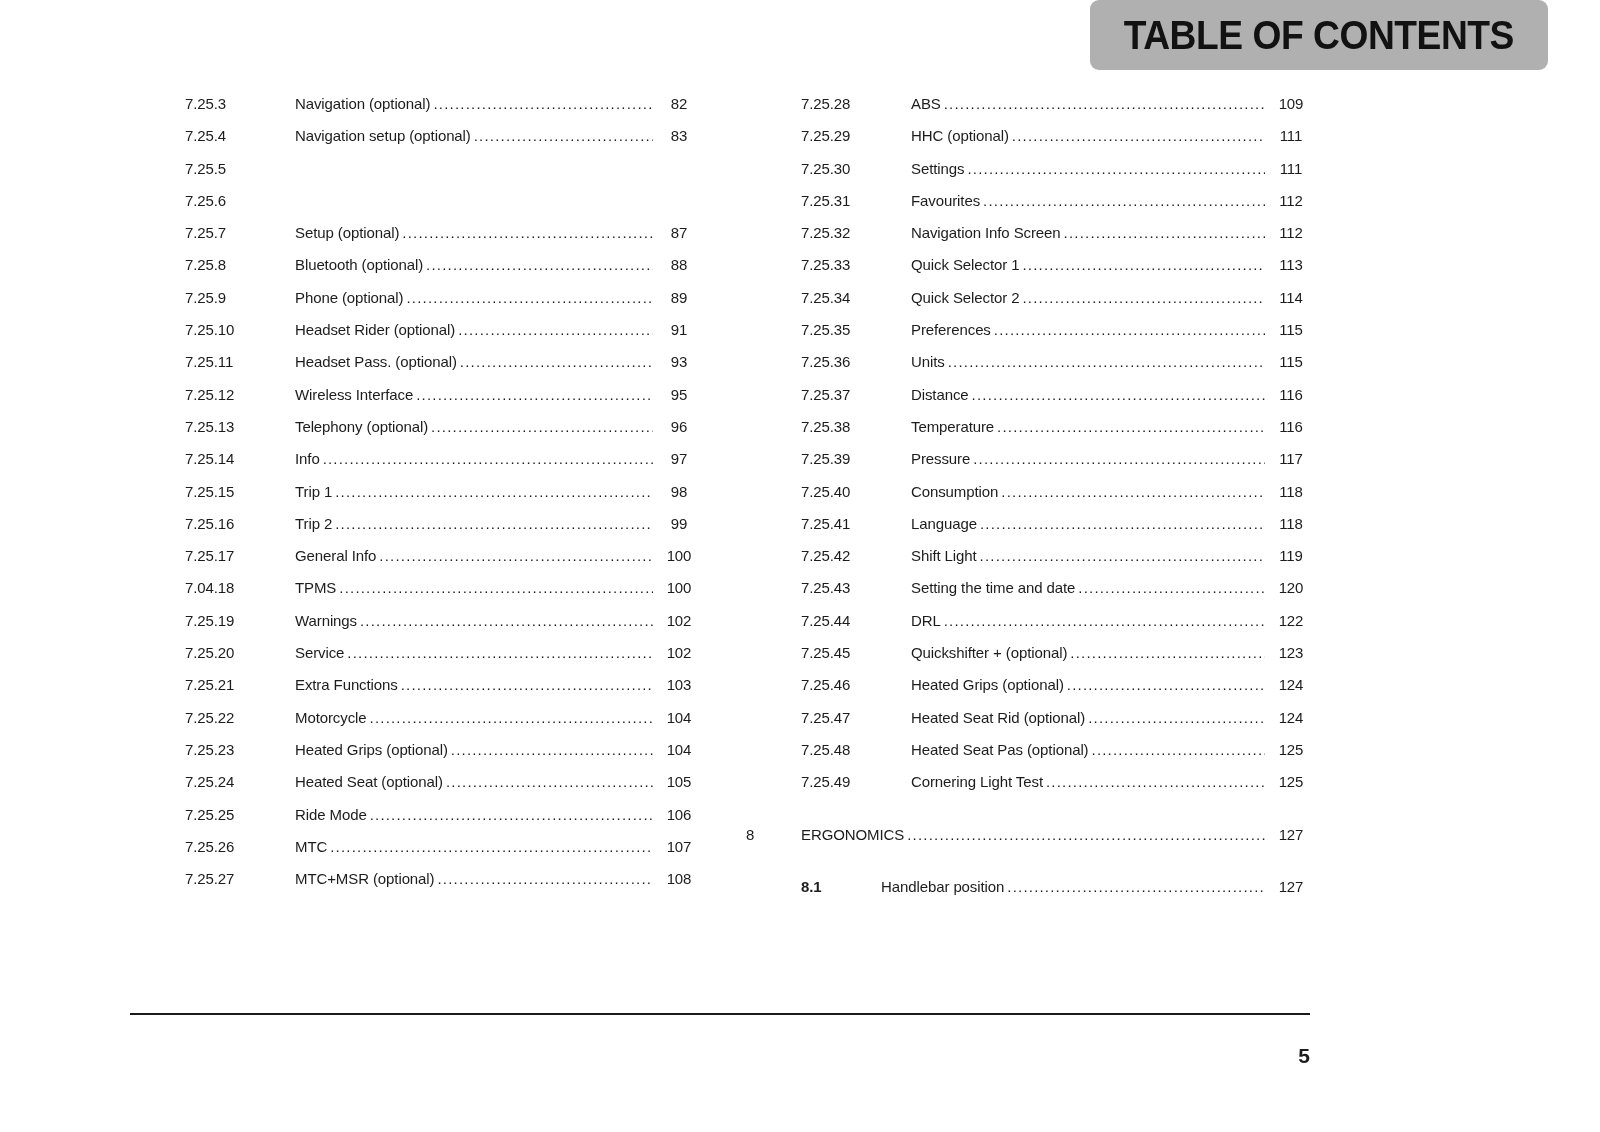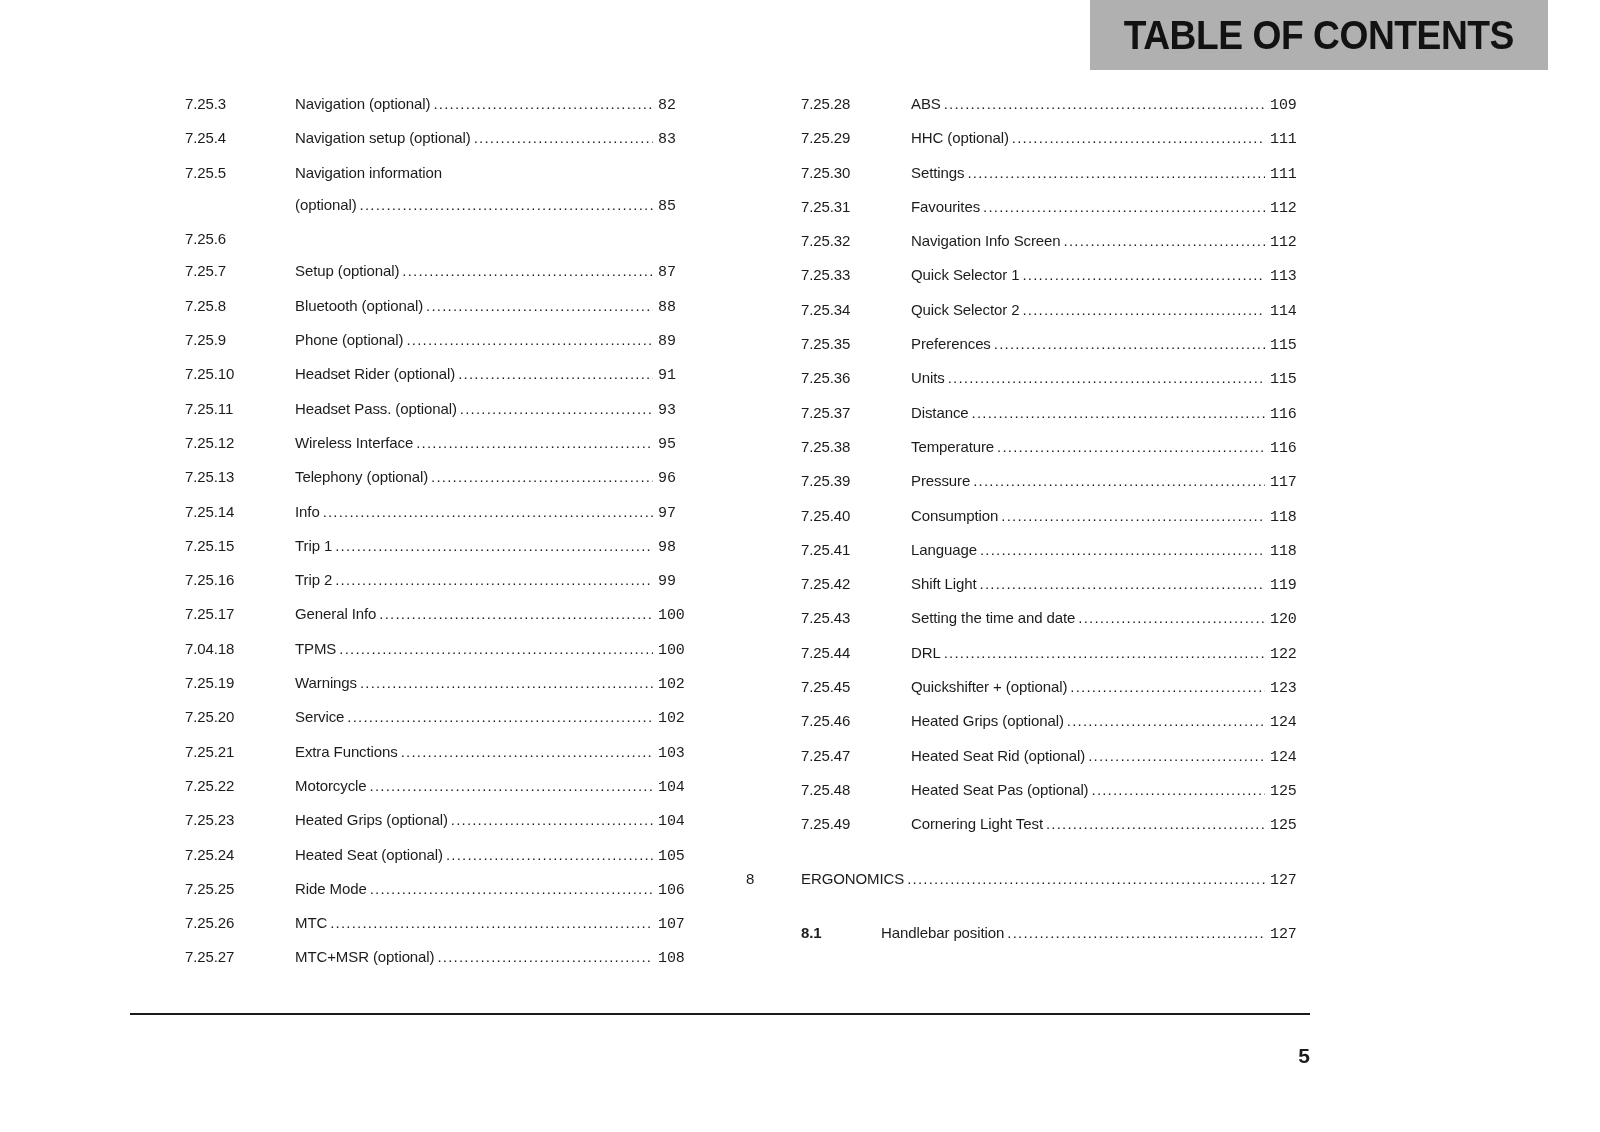--- a/index.html
+++ b/index.html
@@ -18,20 +18,21 @@
   .header-box {
     position: absolute;
     top: 0;
     left: 1090px;
     width: 458px;
     height: 70px;
     background: #b0b0b0;
     display: flex;
     align-items: center;
     justify-content: center;
+    border-radius: 9px;
   }
   .header-title {
     font-size: 40px;
     font-weight: bold;
     color: #121212;
     letter-spacing: -0.5px;
     transform: scaleX(0.93);
     white-space: nowrap;
   }
 
@@ -78,23 +79,22 @@
     margin: 0 5px 0 3px;
     letter-spacing: 1.2px;
   }
   .dots::after {
     content: "........................................................................................................................................................................................";
   }
 
   .pg {
     flex: 0 0 auto;
     min-width: 42px;
-    text-align: left;
+    text-align: center;
     white-space: nowrap;
-    font-family: Liberation Mono, monospace;
   }
 
   
   .footer-rule {
     position: absolute;
     top: 1013px;
     left: 130px;
     width: 1180px;
     height: 2px;
     background: #1a1a1a;
@@ -134,28 +134,20 @@
 
       <span class="row">
         <span class="title">Navigation setup (optional)</span>
         <span class="dots"></span>
         <span class="pg">83</span>
       </span>
     </span>
   </div>
     <div class="entry sub3">
     <span class="num">7.25.5</span>
-    <span class="ebody">
-      <span class="pre">Navigation information</span>
-      <span class="row">
-        <span class="title">(optional)</span>
-        <span class="dots"></span>
-        <span class="pg">85</span>
-      </span>
-    </span>
   </div>
     <div class="entry sub3">
     <span class="num">7.25.6</span>
   </div>
     <div class="entry sub3">
     <span class="num">7.25.7</span>
     <span class="ebody">
 
       <span class="row">
         <span class="title">Setup (optional)</span>

